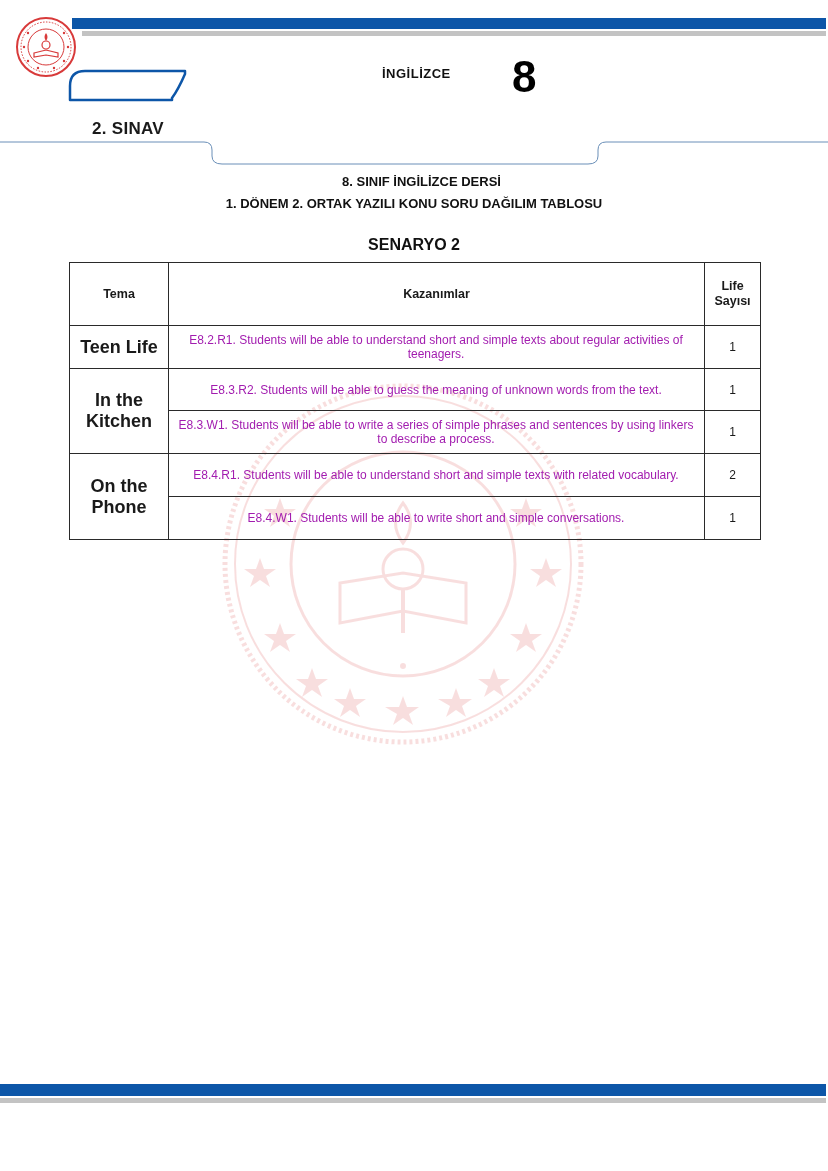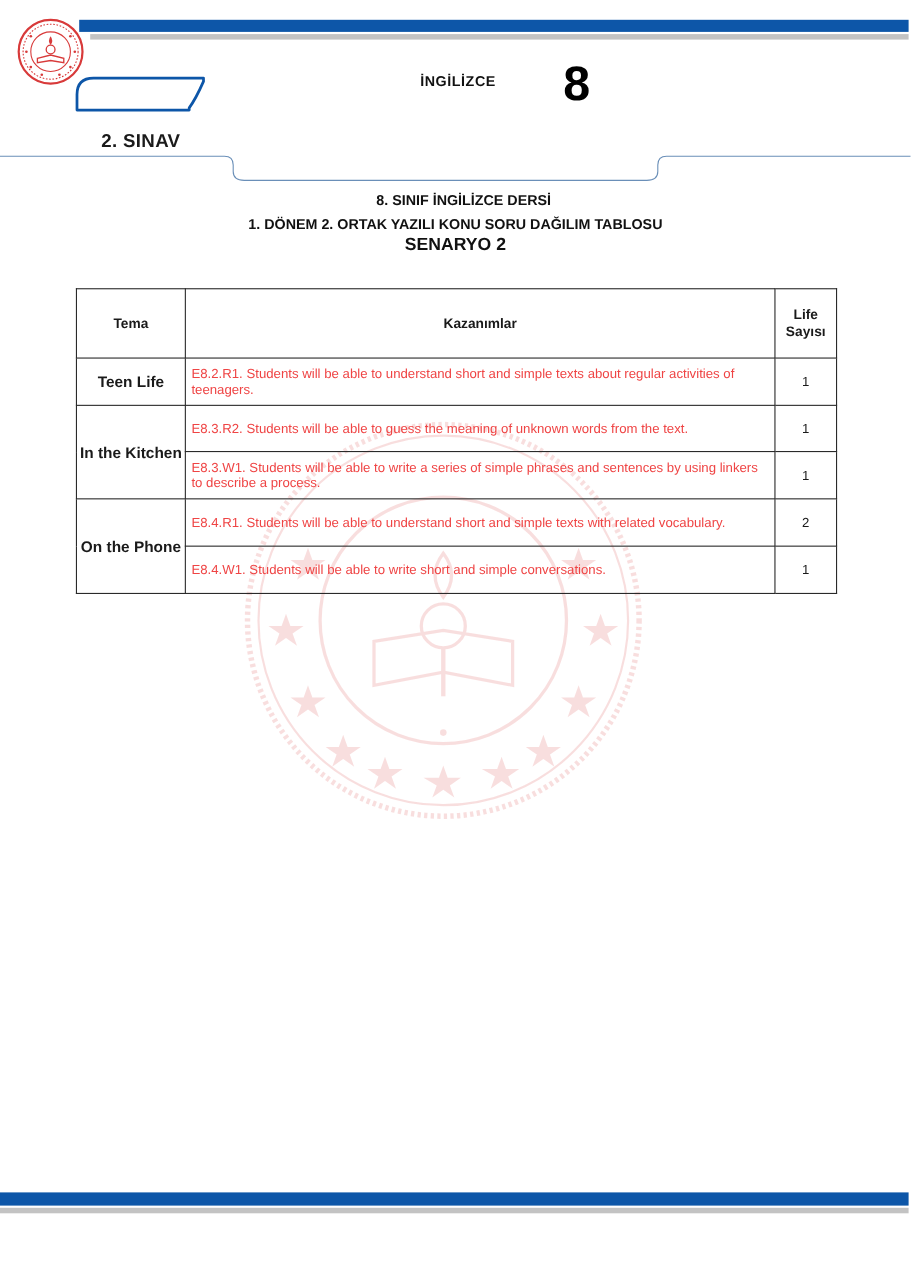--- a/index.html
+++ b/index.html
@@ -16,29 +16,29 @@
     .exam-tag-label { position: absolute; left: 0; width: 120px; top: 8px; text-align: center; font-weight: bold; font-size: 17px; color: #1a1a1a; letter-spacing: 0.3px; margin-top: 43px; }
 
     .subject-title { position: absolute; left: 382px; top: 66px; font-weight: bold; font-size: 13px; letter-spacing: 0.5px; color: #111; }
     .grade-number { position: absolute; left: 512px; top: 55px; font-weight: bold; font-size: 44px; color: #000; line-height: 1; }
 
     .header-line { position: absolute; left: 0; top: 120px; }
 
     .doc-heading { position: absolute; left: 0; width: 828px; text-align: center; font-weight: bold; color: #111; }
     .h1 { top: 174px; font-size: 13px; padding-left: 15px; }
     .h2 { top: 196px; font-size: 13px; }
-    .h3 { top: 214px; font-size: 16px; text-align: center; }
+    .h3 { top: 236px; font-size: 16px; text-align: center; }
 
     table.dist { position: absolute; left: 69px; top: 262px; width: 692px; border-collapse: collapse; font-size: 12px; background: transparent; }
     table.dist td, table.dist th { border: 1.5px solid #2a2a2a; }
     table.dist th { font-weight: bold; text-align: center; height: 63px; font-size: 12.5px; }
     .col-tema { width: 99px; margin-top: 24px; }
     .col-soru { width: 56px; }
-    td.tema { font-weight: bold; text-align: center; font-size: 14px; }
-    td.kaz { padding: 0 6px 0 5px; line-height: 14px; color: #ef4444; }
+    td.tema { font-weight: bold; text-align: center; font-size: 18px; }
+    td.kaz { padding: 0 6px 0 5px; line-height: 14px; color: #a21caf; text-align: center; }
     td.soru { text-align: center; }
     tr.r1 td { height: 43px; }
     tr.r2 td { height: 42px; margin-top: 20px; }
     tr.r3 td { height: 43px; }
     tr.r4 td { height: 43px; }
     tr.r5 td { height: 43px; }
 
     .watermark { position: absolute; left: 222px; top: 383px; width: 362px; height: 362px; opacity: 0.16; pointer-events: none; }
 
     .bottom-bar-blue { position: absolute; left: 0; right: 2px; top: 1084px; height: 12px; background: #0d56a8; }

